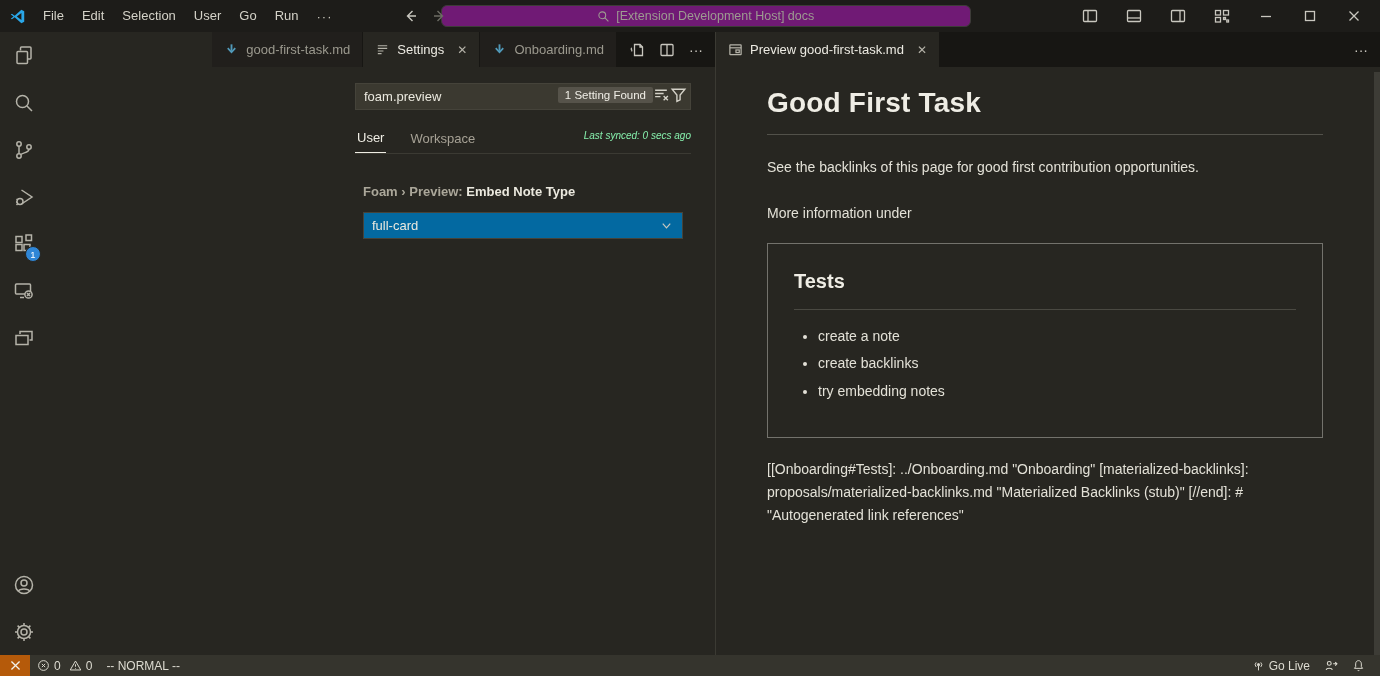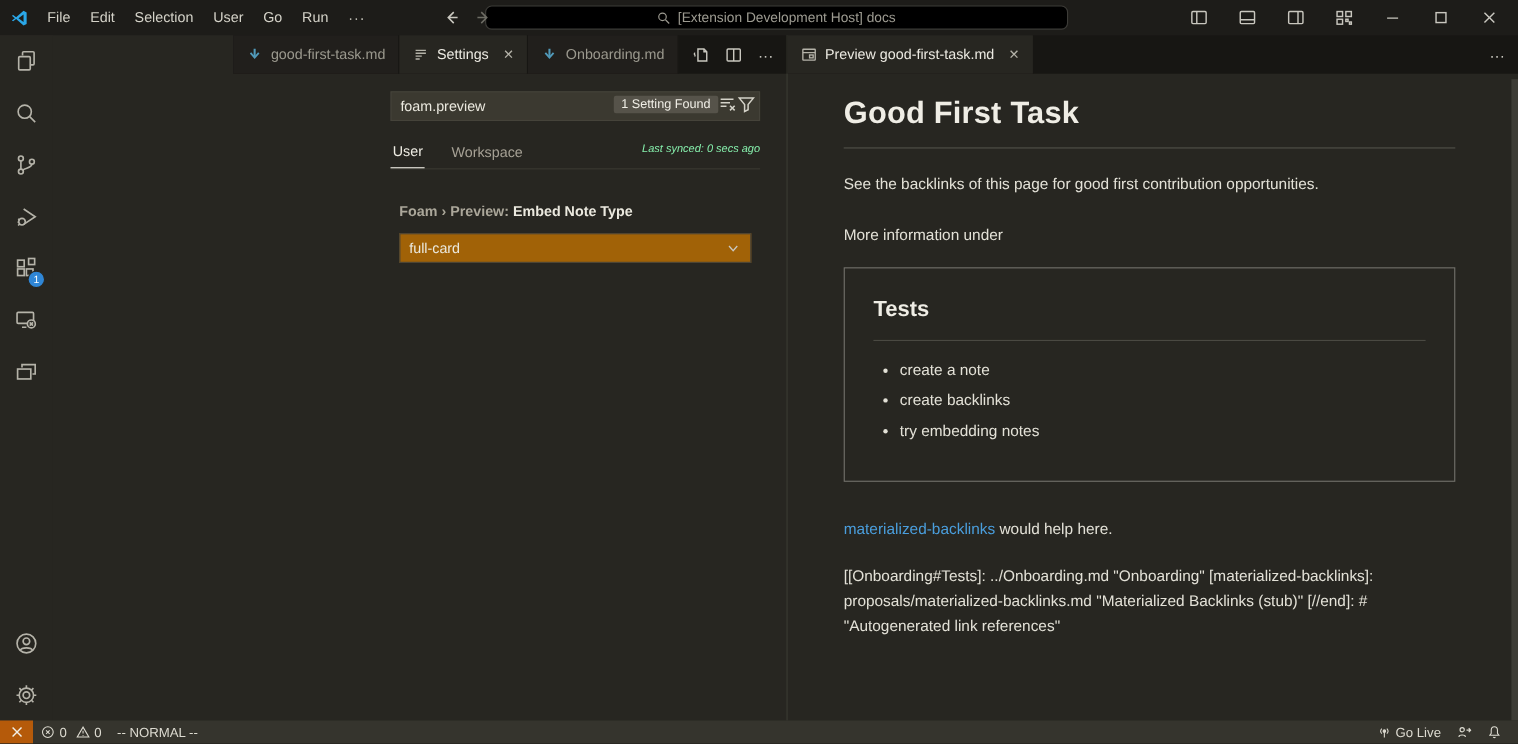--- a/index.html
+++ b/index.html
@@ -11,21 +11,21 @@
   .ic { stroke:#b5b3a9; fill:none; stroke-width:1.3; }
 
   
   .titlebar { position:absolute; top:0; left:0; right:0; height:32px;
     background:#1d1c19; display:flex; align-items:center; font-size:13px; color:#d4d2c8; }
   .tb-logo { width:34px; display:flex; justify-content:center; }
   .menu-item { padding:0 9px; height:22px; line-height:22px; border-radius:4px; cursor:default; }
   .tb-dots { padding:0 9px; color:#c9c7bd; letter-spacing:1px; }
   .tb-center { flex:1; display:flex; align-items:center; justify-content:center; position:relative; }
   .nav-arrows { position:absolute; left:60px; display:flex; gap:14px; align-items:center; }
-  .cmd-center { width:530px; height:22px; background:#000000; border:1px solid #3d3c38;
+  .cmd-center { width:530px; height:22px; background:#701a75; border:1px solid #3d3c38;
     border-radius:6px; display:flex; align-items:center; justify-content:center;
     gap:6px; color:#9d9b91; font-size:12.5px; }
   .tb-right { display:flex; align-items:center; gap:4px; padding-right:6px; }
   .tb-ctl { width:40px; height:30px; display:flex; align-items:center; justify-content:center; }
 
   
   .main { position:absolute; top:32px; left:0; right:0; bottom:21px; display:flex; }
   .activitybar { width:48px; background:#272621; display:flex; flex-direction:column; align-items:center; }
   .ab-icon { width:48px; height:47px; display:flex; align-items:center; justify-content:center; position:relative; cursor:pointer; }
   .ab-spacer { flex:1; }
@@ -52,21 +52,21 @@
   .found-badge { background:#56534a; color:#f0eee6; font-size:11.5px; padding:2px 7px; border-radius:2px; }
   .scope-row { display:flex; align-items:center; margin-top:14px; border-bottom:1px solid #3b3a33;
     font-size:13px; color:#a6a195; }
   .scope-tab { padding:6px 2px 7px; margin-right:22px; cursor:pointer; }
   .scope-tab.active { color:#efede4; border-bottom:1px solid #efede4; }
   .last-synced { margin-left:auto; font-size:10px; color:#86efac; padding-bottom:6px;font-style:italic; }
   .setting-item { margin-top:30px; padding-left:8px; }
   .setting-label { font-size:13px; font-weight:bold; }
   .setting-label .cat { color:#aba79a; }
   .setting-label .name { color:#ebe9df; }
-  .dropdown { margin-top:13px; width:320px; height:27px; background:#a16207; border:1px solid #45433a;
+  .dropdown { margin-top:13px; width:320px; height:27px; background:#0369a1; border:1px solid #45433a;
     display:flex; align-items:center; font-size:13px; color:#ebe9df; padding:0 8px; cursor:pointer; }
   .dropdown .chev { margin-left:auto; }
 
   
   .preview-body { flex:1; padding:14px 57px 0 51px; font-size:14px; line-height:1.55; color:#e3e1d7; overflow:hidden; }
   .md-h1 { font-size:28px; font-weight:600; letter-spacing:0.2px; padding-bottom:10px;
     border-bottom:1px solid #52514a; color:#efede5; }
   .md-p1 { margin-top:22px; }
   .md-p2 { margin-top:24px; }
   .md-card { margin-top:18px; border:1px solid #73726c; padding:22px 26px 28px; }
@@ -348,21 +348,20 @@
 
         <div class="md-card">
           <div class="md-h2">Tests</div>
           <ul>
             <li>create a note</li>
             <li>create backlinks</li>
             <li>try embedding notes</li>
           </ul>
         </div>
 
-        <p class="md-link-p"><span class="md-link">materialized-backlinks</span><span> would help here.</span></p>
 
         <p class="md-refs">[[Onboarding#Tests]: ../Onboarding.md "Onboarding" [materialized-backlinks]: proposals/materialized-backlinks.md "Materialized Backlinks (stub)" [//end]: # "Autogenerated link references"</p>
       </div>
       <div class="pv-scrollbar"></div>
     </div>
   </div>
 
   <div class="statusbar">
     <div class="sb-remote">
       <svg width="13" height="13" viewBox="0 0 16 16" class="ic" style="stroke:#f2f0e8;stroke-width:1.6">

